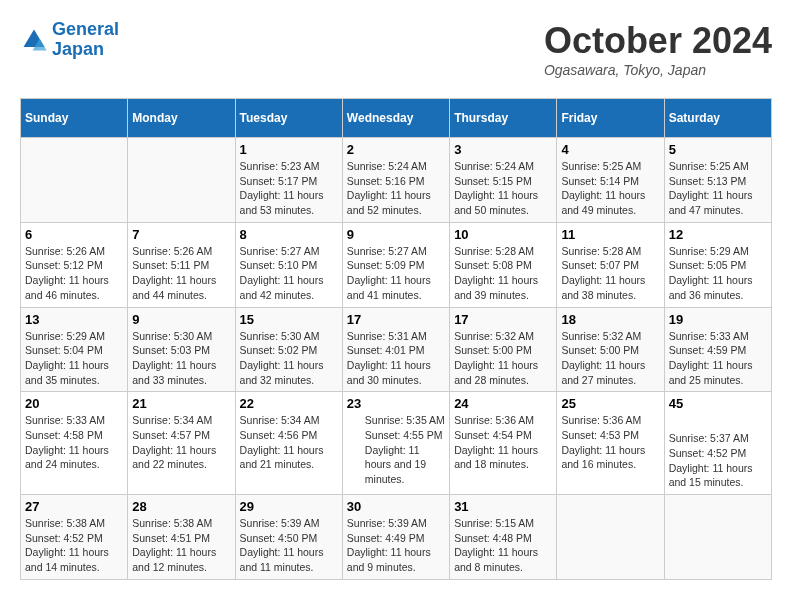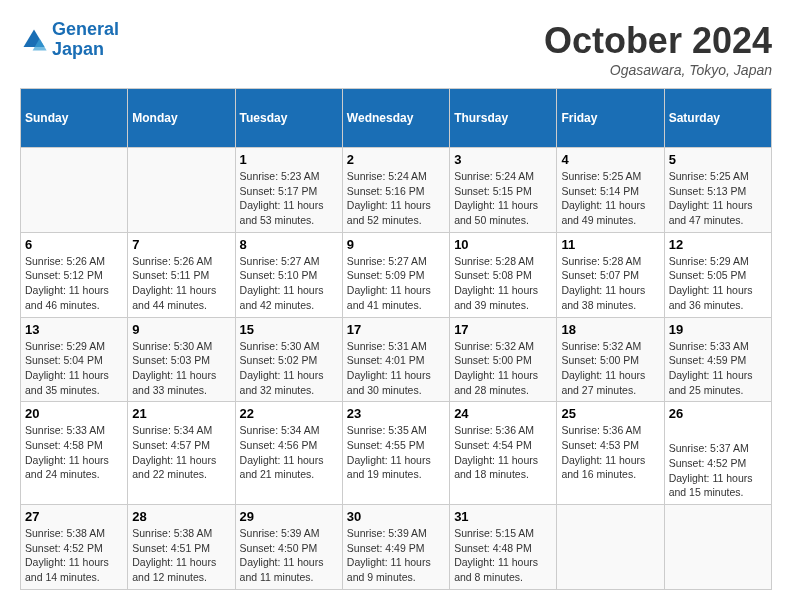--- a/index.html
+++ b/index.html
@@ -7,62 +7,61 @@
       font-family: Arial, sans-serif;
       background: #fff;
       width: 792px;
       min-height: 612px;
       padding: 20px;
     }
     .header-area {
       display: flex;
       justify-content: space-between;
       align-items: flex-start;
-      margin-bottom: 10px;
+      margin-bottom: 20px;
     }
     .logo {
       display: flex;
       align-items: center;
       gap: 4px;
     }
     .logo-text {
       font-size: 18px;
       font-weight: bold;
       color: #333;
       line-height: 1.1;
     }
     .logo-text span {
       color: #1a6eb5;
     }
     .logo-icon {
       width: 28px;
       height: 28px;
     }
     .title-area {
-      text-align: right;
     }
     .main-title {
       font-size: 36px;
       font-weight: bold;
       color: #333;
     }
     .subtitle {
       font-size: 14px;
       color: #555;
       font-style: italic;
     }
     table {
       width: 100%;
       border-collapse: collapse;
       font-size: 11px;
     }
     thead tr th {
       background-color: #1a6eb5;
       color: #fff;
-      padding: 22px 4px;
+      padding: 12px 4px;
       text-align: left;
       font-size: 12px;
       border: 1px solid #ccc;
     }
     tbody tr td {
       border: 1px solid #ccc;
       vertical-align: top;
       padding: 4px;
       min-height: 80px;
       width: 107px;
@@ -254,38 +253,38 @@
 Daylight: 11 hours and 22 minutes.</div>
         </td>
         <td>
           <span class="day-number">22</span>
           <div class="day-info" style="white-space: pre-line;">Sunrise: 5:34 AM
 Sunset: 4:56 PM
 Daylight: 11 hours and 21 minutes.</div>
         </td>
         <td>
           <span class="day-number">23</span>
-          <div class="day-info" style="white-space: pre-line;">Sunrise: 5:35 AM
+          <div class="day-info" style="white-space: pre-line; margin-left: 18px;">Sunrise: 5:35 AM
 Sunset: 4:55 PM
 Daylight: 11 hours and 19 minutes.</div>
         </td>
         <td>
           <span class="day-number">24</span>
           <div class="day-info" style="white-space: pre-line;">Sunrise: 5:36 AM
 Sunset: 4:54 PM
 Daylight: 11 hours and 18 minutes.</div>
         </td>
         <td>
           <span class="day-number">25</span>
           <div class="day-info" style="white-space: pre-line;">Sunrise: 5:36 AM
 Sunset: 4:53 PM
 Daylight: 11 hours and 16 minutes.</div>
         </td>
         <td>
-          <span class="day-number">26</span>
+          <span class="day-number">45</span>
           <div class="day-info" style="white-space: pre-line; margin-top: 20px;">Sunrise: 5:37 AM
 Sunset: 4:52 PM
 Daylight: 11 hours and 15 minutes.</div>
         </td>
       </tr>
       <tr>
         <td>
           <span class="day-number">27</span>
           <div class="day-info" style="white-space: pre-line;">Sunrise: 5:38 AM
 Sunset: 4:52 PM

